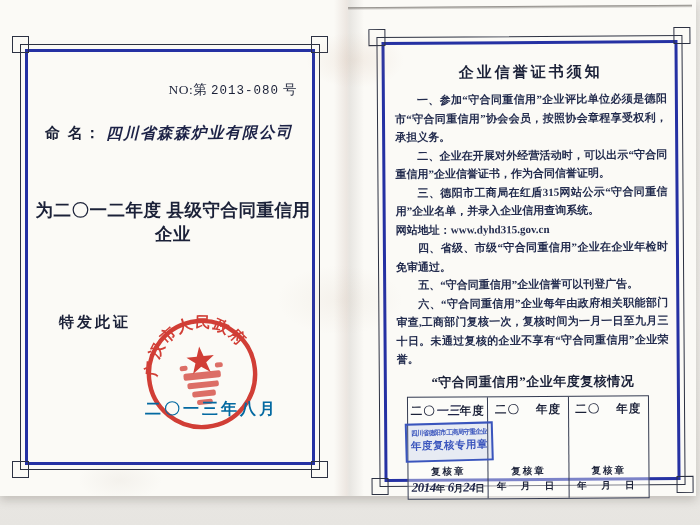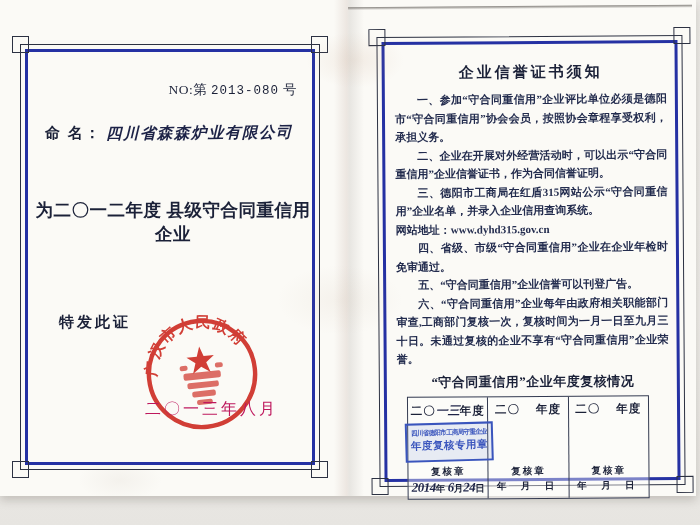--- a/index.html
+++ b/index.html
@@ -55,22 +55,22 @@
   .cert-no{position:absolute;top:36px;right:22px;font-size:13.5px;color:var(--ink-dark);letter-spacing:.5px;}
   .cert-no .no-num{font-family:"Liberation Mono","DejaVu Sans Mono",monospace;font-size:12.5px;letter-spacing:1px;}
   .name-line{position:absolute;top:78px;left:24px;font-size:15px;color:var(--ink-dark);}
   .name-label{font-weight:700;letter-spacing:2px;}
   .hw{font-style:italic;font-weight:700;color:var(--hand);}
   .name-value{font-size:15.5px;letter-spacing:1.5px;display:inline-block;transform:rotate(-.5deg);}
   .award-line{position:absolute;top:153px;left:12px;right:6px;text-align:center;
     font-size:17.5px;font-weight:700;color:var(--ink-dark);letter-spacing:.5px;}
   .issue-line{position:absolute;top:268px;left:38px;font-size:15px;font-weight:700;letter-spacing:3px;color:var(--ink-dark);}
   .seal{position:absolute;left:122px;top:270px;width:118px;height:118px;opacity:.92;transform:rotate(-6deg);}
-  .date-line{position:absolute;top:354px;left:124px;width:180px;font-size:16px;font-weight:400;
-    letter-spacing:3px;color:#be185d;z-index:3;}
+  .date-line{position:absolute;top:354px;left:124px;width:180px;font-size:16px;font-weight:700;
+    letter-spacing:3px;color:#0369a1;z-index:3;}
   
   .right-content{position:absolute;inset:0;padding:26px 15px 0 17px;color:var(--ink);}
   .notice-title{text-align:center;font-size:15px;font-weight:700;letter-spacing:3px;color:var(--ink-dark);margin:0 0 8px 0;}
   .body-text p{margin:0;font-size:11px;line-height:18.5px;text-align:justify;font-weight:600;}
   .body-text p.indent{text-indent:2em;}
   .review-title{text-align:center;font-size:13px;font-weight:700;color:var(--ink-dark);margin:5px 0 5px 0;letter-spacing:.5px;}
   
   .review-table{position:relative;margin-left:10px;width:240px;height:101px;display:flex;
     border:1.5px solid #333a50;background:rgba(255,255,255,.4);}
   .review-col{position:relative;flex:1;border-right:1.5px solid #333a50;}

